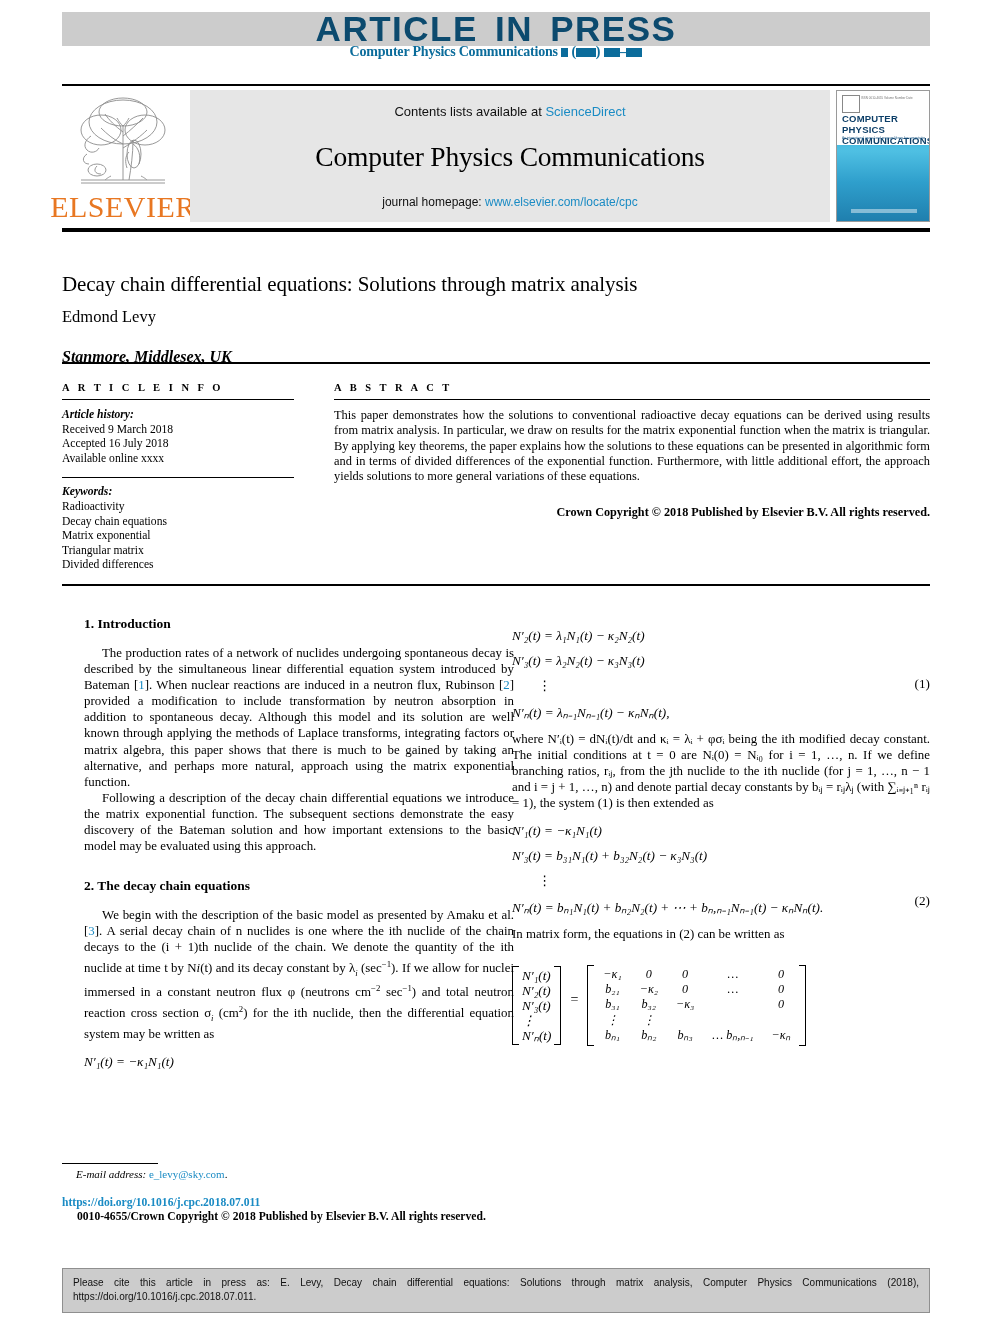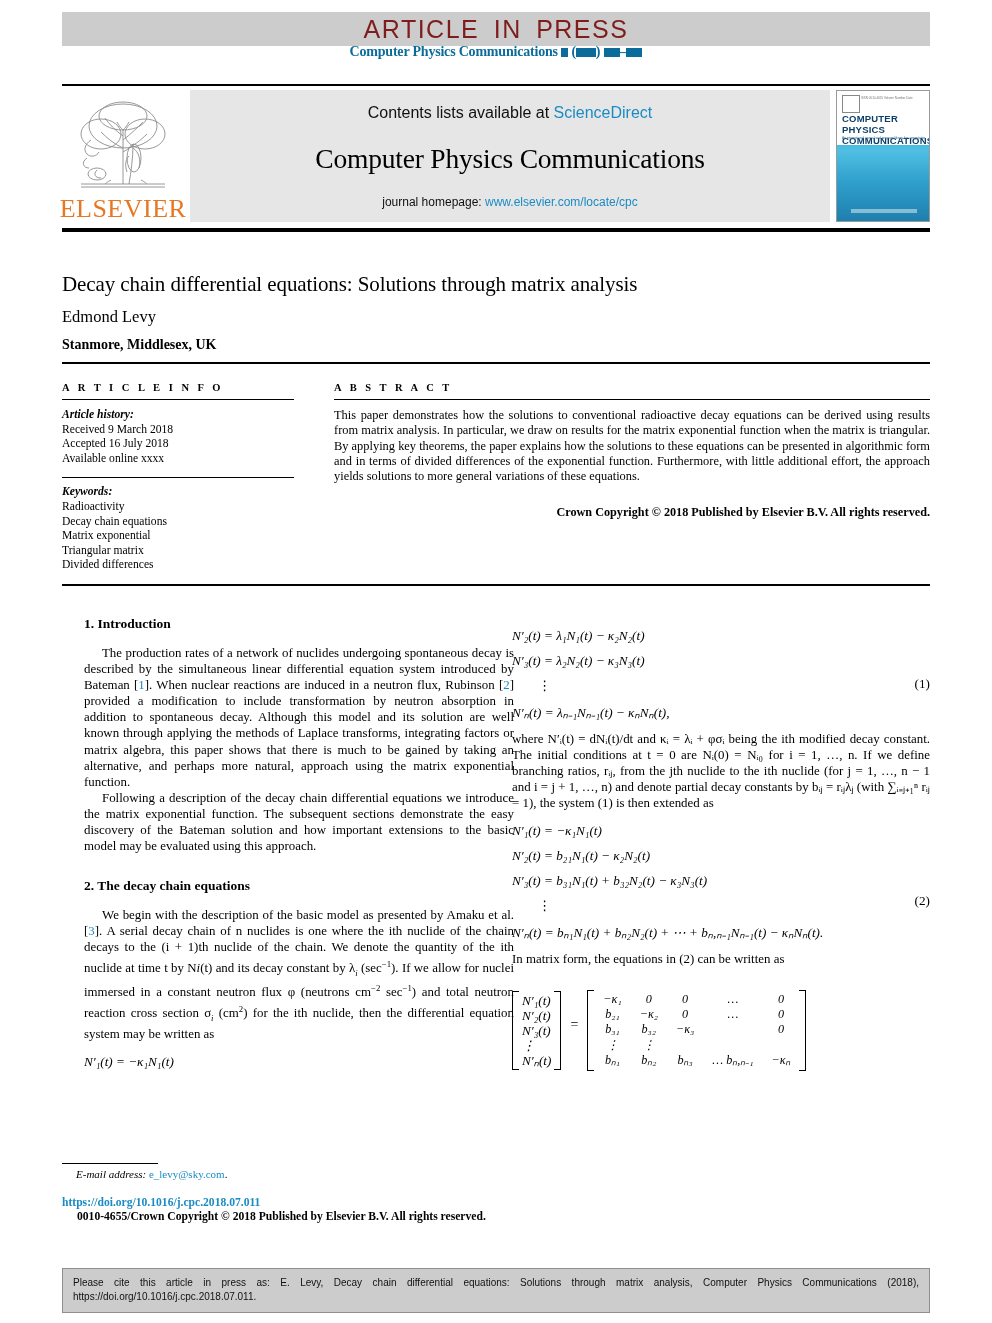--- a/index.html
+++ b/index.html
@@ -22,24 +22,24 @@
     left: 62px;
     top: 12px;
     width: 868px;
     height: 34px;
     background: #cccccc;
     display: flex;
     align-items: center;
     justify-content: center;
   }
   .press-banner-text {
-    color: #7f1d1d;
+    color: #0c4a6e;
     font-family: "Liberation Sans", sans-serif;
-    font-weight: normal;
-    font-size: 25px;
+    font-weight: bold;
+    font-size: 35px;
     letter-spacing: 1.5px;
     word-spacing: 6px;
   }
 
   
   .running-head {
     position: absolute;
     left: 0;
     top: 44px;
     width: 992px;
@@ -70,38 +70,38 @@
   .elsevier-logo {
     position: absolute;
     left: 0; top: 2px;
     width: 122px; height: 132px;
     display: flex; flex-direction: column; align-items: center; justify-content: flex-end;
   }
   .elsevier-tree { width: 112px; height: 100px; }
   .elsevier-word {
     font-family: "Liberation Serif", serif;
     color: #e87722;
-    font-size: 26px;
+    font-size: 30px;
     letter-spacing: 0.5px;
     line-height: 1;
     margin-top: 0px;
   }
   .masthead-center {
     position: absolute;
     left: 128px; top: 2px;
     width: 640px; height: 132px;
     background: #e6e6e6;
     display: flex; flex-direction: column;
     align-items: center; justify-content: space-between;
     padding: 14px 0 13px 0;
     box-sizing: border-box;
   }
   .contents-line {
     font-family: "Liberation Sans", sans-serif;
-    font-size: 16px;
+    font-size: 13px;
     color: #111;
   }
   .sd-link { color: #1a8bc4; }
   .journal-name {
     font-family: "Liberation Serif", serif;
     font-size: 27.5px;
     color: #000;
     letter-spacing: -0.2px;
   }
   .homepage-line {
@@ -169,24 +169,25 @@
     color: #000;
   }
   .author {
     position: absolute;
     left: 62px; top: 307px;
     font-family: "Liberation Serif", serif;
     font-size: 16.5px;
   }
   .affiliation {
     position: absolute;
-    left: 62px; top: 337px;
-    font-family: "Liberation Serif", serif;
-    font-weight: bold;
-    font-size: 14px;
+    left: 62px; top: 348px;
+    font-family: "Liberation Serif", serif;
+    font-style: italic;
+    font-weight: bold;
+    font-size: 16px;
   }
   .head-rule {
     position: absolute;
     left: 62px; top: 362px; width: 868px; height: 2px; background: #000;
   }
 
   
   .col-head {
     font-family: "Liberation Serif", serif;
     font-weight: bold;
@@ -479,21 +480,20 @@
     <div class="eq-row math">N′₃(t) = λ₂N₂(t) − κ₃N₃(t)</div>
     <div class="eq-row eq-vdots">⋮</div>
     <div class="eq-row math">N′ₙ(t) = λₙ₋₁Nₙ₋₁(t) − κₙNₙ(t),</div>
     <span class="eq-num" style="top:48px;">(1)</span>
   </div>
 
   <p class="body noind">where N′ᵢ(t) = dNᵢ(t)/dt and κᵢ = λᵢ + φσᵢ being the ith modified decay constant. The initial conditions at t = 0 are Nᵢ(0) = Nᵢ₀ for i = 1, …, n. If we define branching ratios, rᵢⱼ, from the jth nuclide to the ith nuclide (for j = 1, …, n − 1 and i = j + 1, …, n) and denote partial decay constants by bᵢⱼ = rᵢⱼλⱼ (with ∑ᵢ₌ⱼ₊₁ⁿ rᵢⱼ = 1), the system (1) is then extended as</p>
 
   <div class="eq-display eq-group">
     <div class="eq-row math">N′₁(t) = −κ₁N₁(t)</div>
-    <div class="eq-row math">N′₂(t) = b₂₁N₁(t) − κ₂N₂(t)</div>
     <div class="eq-row math">N′₃(t) = b₃₁N₁(t) + b₃₂N₂(t) − κ₃N₃(t)</div>
     <div class="eq-row eq-vdots">⋮</div>
     <div class="eq-row math">N′ₙ(t) = bₙ₁N₁(t) + bₙ₂N₂(t) + ⋯ + bₙ,ₙ₋₁Nₙ₋₁(t) − κₙNₙ(t).</div>
     <span class="eq-num" style="top:70px;">(2)</span>
   </div>
 
   <p class="body noind">In matrix form, the equations in (2) can be written as</p>
 
   <div class="matrix-eq">
     <div class="bracket">

